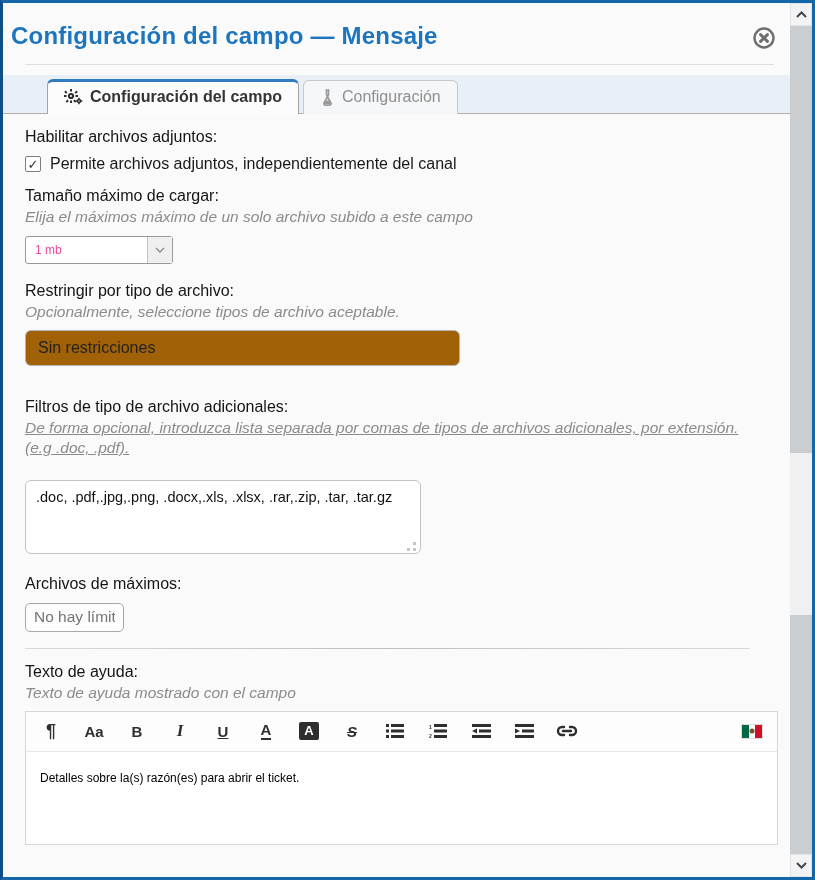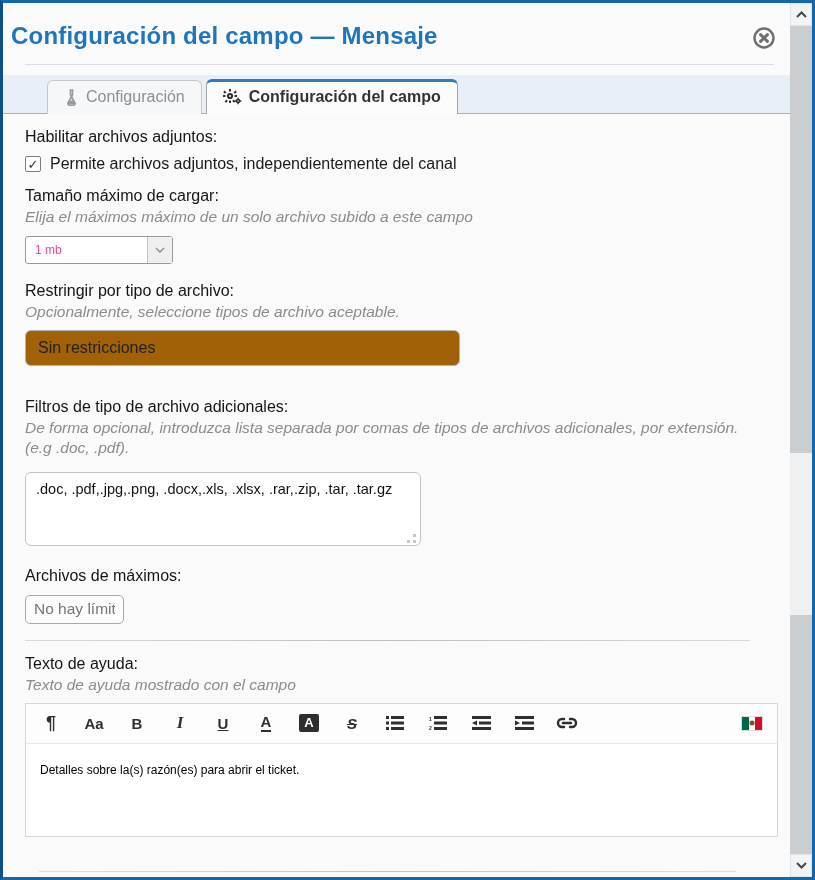--- a/index.html
+++ b/index.html
@@ -76,21 +76,21 @@
   .select .sel-value { flex: 1; padding-left: 9px; font-size: 12px; color: #ec4899; }
   .select .sel-arrow {
     width: 25px; height: 100%; border-left: 1px solid #c2c2c2; background: #efefef;
     display: flex; align-items: center; justify-content: center; color: #777;
   }
   .text-input {
     margin-top: 8px; height: 36px; width: 435px; background: #a16207;
     border: 1px solid #b4b4b4; border-radius: 6px; padding: 0 12px;
     font-family: "Liberation Sans", sans-serif; font-size: 16px; color: #222;
   }
-  .textarea-wrap { position: relative; width: 396px; margin-top: 13px; }
+  .textarea-wrap { position: relative; width: 396px; margin-top: 21px; }
   textarea.filters {
     width: 396px; height: 74px; resize: none; background: #fff;
     border: 1px solid #c4c4c4; border-radius: 6px; padding: 7px 10px;
     font-family: "Liberation Sans", sans-serif; font-size: 14.5px; color: #111;
     line-height: 1.25;
   }
   .grip { position: absolute; right: 5px; bottom: 7px; opacity: 0.55; }
   .small-input {
     margin-top: 8px; height: 29px; width: 99px; background: #fdfdfd;
     border: 1px solid #a8a8a8; border-radius: 5px; padding: 0 8px;
@@ -141,42 +141,42 @@
       <div class="close-btn">
         <svg width="24" height="24" viewBox="0 0 24 24">
           <circle cx="12" cy="12" r="9.5" fill="none" stroke="#6e6e6e" stroke-width="2.4"></circle>
           <path d="M8.6 8.6 L15.4 15.4 M15.4 8.6 L8.6 15.4" stroke="#6e6e6e" stroke-width="3" stroke-linecap="round"></path>
         </svg>
       </div>
     </div>
     <div class="title-sep"></div>
 
     <div class="tabbar">
-      <div class="tab inactive">
-        <span class="t-icon">
-          <svg width="15" height="17" viewBox="0 0 15 17">
-            <path d="M5.5 1h4 M6.5 1v5l4.5 8a1.5 1.5 0 0 1-1.3 2.2H5.3A1.5 1.5 0 0 1 4 14L8.5 6V1" fill="none" stroke="#9a9a9a" stroke-width="1.6" stroke-linejoin="round"></path>
-            <path d="M5.2 11.5h4.6l1.5 3a0.8 0.8 0 0 1-.7 1.1H4.4a0.8 0.8 0 0 1-.7-1.1z" fill="#9a9a9a"></path>
-          </svg>
-        </span>
-        <span>Configuración</span>
-      </div>
       <div class="tab active">
         <span class="t-icon">
           <svg width="19" height="16" viewBox="0 0 19 16">
             <g fill="#2e2e2e">
               <circle cx="7" cy="7" r="2.1" fill="none" stroke="#2e2e2e" stroke-width="2"></circle>
               <path d="M6 0h2v2.5H6zM6 11.5h2V14H6zM0 6h2.5v2H0zM11.5 6H14v2h-2.5zM1.6 1.6l1.8 1.8L2 4.8.2 3zM10.6 10.6l1.8 1.8-1.4 1.4-1.8-1.8zM12.4 1.6 10.6 3.4 12 4.8l1.8-1.8zM3.4 10.6l-1.8 1.8L3 13.8l1.8-1.8z"></path>
               <circle cx="15" cy="12" r="1.5" fill="none" stroke="#2e2e2e" stroke-width="1.6"></circle>
               <path d="M14.3 8.7h1.4v1.6h-1.4zM14.3 13.7h1.4v1.6h-1.4zM11.7 11.3h1.6v1.4h-1.6zM16.7 11.3h1.6v1.4h-1.6z"></path>
             </g>
           </svg>
         </span>
         <span>Configuración del campo</span>
       </div>
+      <div class="tab inactive">
+        <span class="t-icon">
+          <svg width="15" height="17" viewBox="0 0 15 17">
+            <path d="M5.5 1h4 M6.5 1v5l4.5 8a1.5 1.5 0 0 1-1.3 2.2H5.3A1.5 1.5 0 0 1 4 14L8.5 6V1" fill="none" stroke="#9a9a9a" stroke-width="1.6" stroke-linejoin="round"></path>
+            <path d="M5.2 11.5h4.6l1.5 3a0.8 0.8 0 0 1-.7 1.1H4.4a0.8 0.8 0 0 1-.7-1.1z" fill="#9a9a9a"></path>
+          </svg>
+        </span>
+        <span>Configuración</span>
+      </div>
     </div>
 
     <div class="form">
       <div class="f-label" style="margin-top:2px;">Habilitar archivos adjuntos:</div>
       <div class="check-row">
         <span class="checkbox">✓</span>
         <span>Permite archivos adjuntos, independientemente del canal</span>
       </div>
 
       <div class="f-label">Tamaño máximo de cargar:</div>
@@ -188,21 +188,21 @@
               <path d="M1 1l4 4 4-4" fill="none" stroke="#8a8a8a" stroke-width="1.4"></path>
             </svg>
         </span>
       </div>
 
       <div class="f-label" style="margin-top:18px;">Restringir por tipo de archivo:</div>
       <div class="f-hint">Opcionalmente, seleccione tipos de archivo aceptable.</div>
       <input class="text-input" value="Sin restricciones" style="">
 
       <div class="f-label" style="margin-top:32px;">Filtros de tipo de archivo adicionales:</div>
-      <div class="f-hint" style="max-width:730px;">De forma opcional, introduzca lista separada por comas de tipos de archivos adicionales, por extensión. (e.g .doc, .pdf).</div>
+      <div class="f-hint" style="max-width:730px;text-decoration:underline;">De forma opcional, introduzca lista separada por comas de tipos de archivos adicionales, por extensión. (e.g .doc, .pdf).</div>
       <div class="textarea-wrap">
         <textarea class="filters" style="">.doc, .pdf,.jpg,.png, .docx,.xls, .xlsx, .rar,.zip, .tar, .tar.gz</textarea>
         <span class="grip">
           <svg width="9" height="9" viewBox="0 0 9 9" fill="#9a9a9a">
             <rect x="6" y="0" width="3" height="3"></rect>
               <rect x="6" y="6" width="3" height="3"></rect>
               <rect x="0" y="6" width="3" height="3"></rect>
           </svg>
         </span>
       </div>

